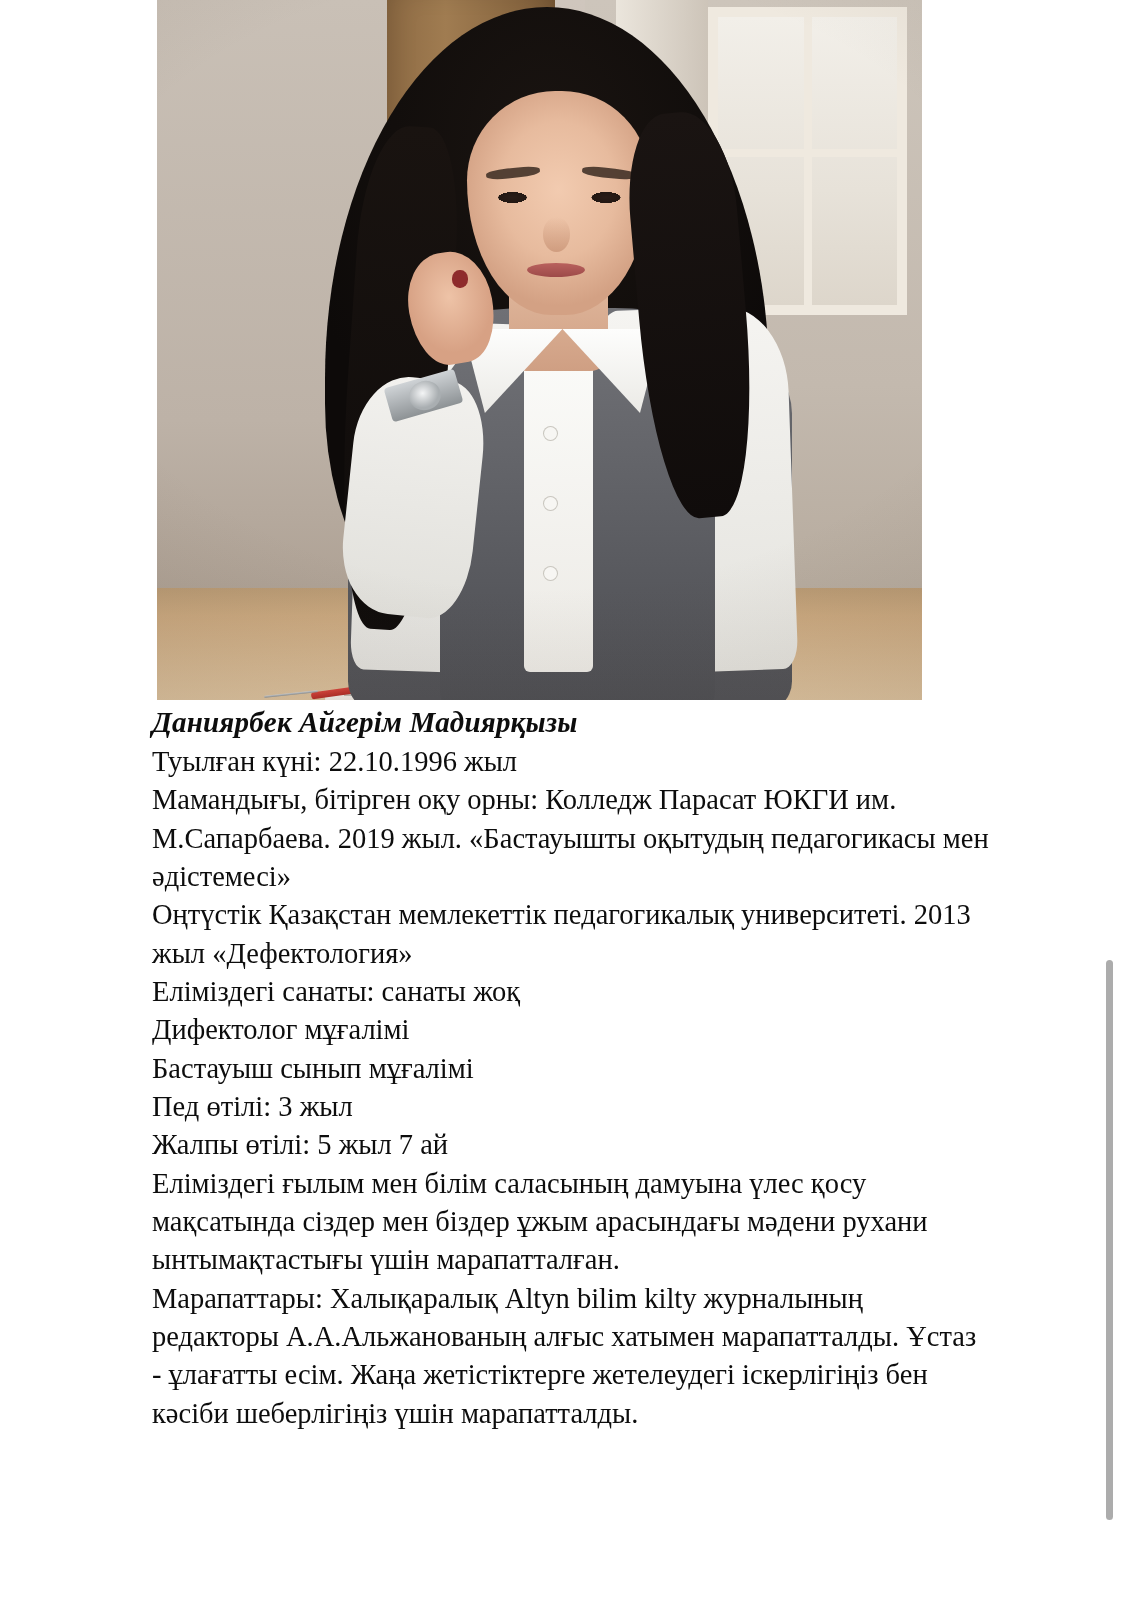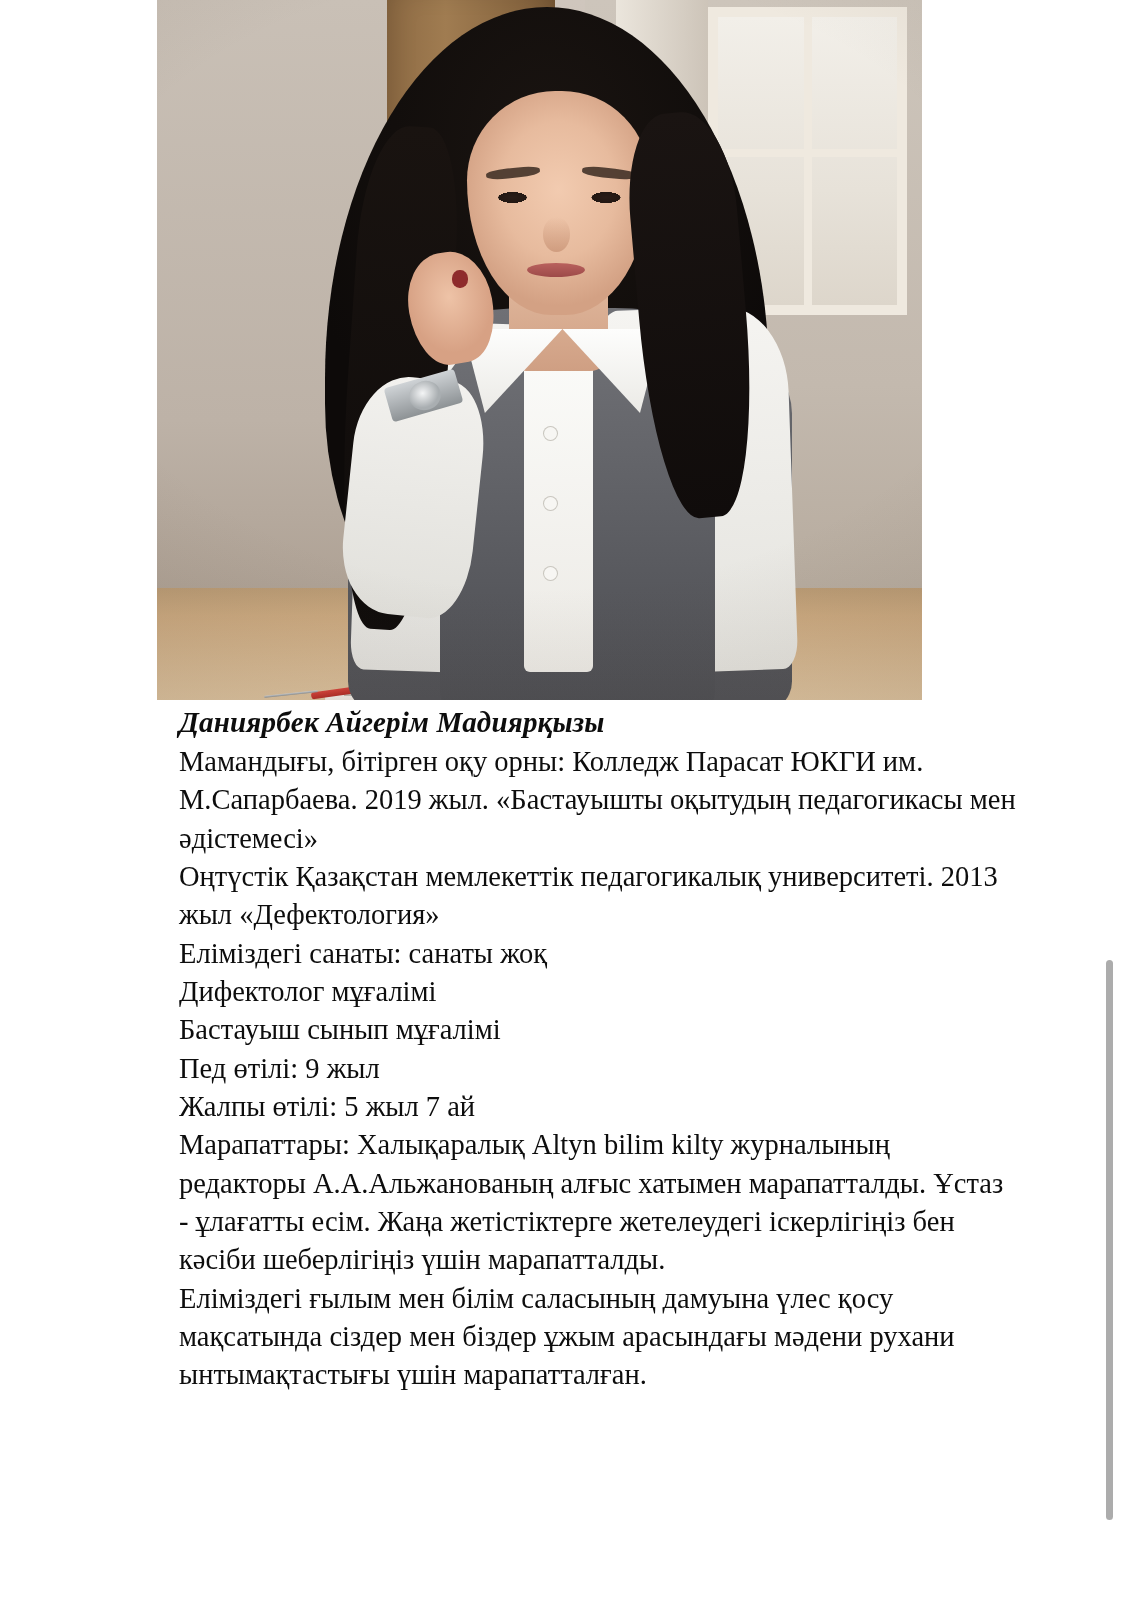--- a/index.html
+++ b/index.html
@@ -272,21 +272,20 @@
     position: absolute; inset: 0;
     background: radial-gradient(110% 80% at 50% 40%, rgba(255,255,255,0) 55%, rgba(90,75,60,.18) 100%);
   }
 
   
   .text-block {
     position: absolute;
     left: 152px;
     top: 700px;
     width: 840px;
-    margin-left: 27px;
   }
   .name {
     font-weight: bold;
     font-style: italic;
     font-size: 29px;
     line-height: 1.28;
     margin: 4px 0 2px 0;
     letter-spacing: .2px;
   }
   .line {
@@ -368,28 +367,29 @@
         <div class="hand"></div>
         <div class="nail"></div>
       </div>
 
       <div class="photo-vignette"></div>
     </div>
   </div>
 
   <div class="text-block">
     <div class="name">Даниярбек Айгерім Мадиярқызы</div>
+    <p class="line">Туылған күні: 22.10.1996 жыл</p>
     <p class="line">Мамандығы, бітірген оқу орны: Колледж Парасат ЮКГИ им. М.Сапарбаева. 2019 жыл. «Бастауышты оқытудың педагогикасы мен әдістемесі»</p>
     <p class="line">Оңтүстік Қазақстан мемлекеттік педагогикалық университеті. 2013 жыл «Дефектология»</p>
     <p class="line">Еліміздегі санаты: санаты жоқ</p>
     <p class="line">Дифектолог мұғалімі</p>
     <p class="line">Бастауыш сынып мұғалімі</p>
-    <p class="line">Пед өтілі: 9 жыл</p>
+    <p class="line">Пед өтілі: 3 жыл</p>
     <p class="line">Жалпы өтілі: 5 жыл 7 ай</p>
+    <p class="line">Еліміздегі ғылым мен білім саласының дамуына үлес қосу мақсатында сіздер мен біздер ұжым арасындағы мәдени рухани ынтымақтастығы үшін марапатталған.</p>
     <p class="line">Марапаттары: Халықаралық Altyn bilim kilty журналының редакторы А.А.Альжанованың алғыс хатымен марапатталды. Ұстаз - ұлағатты есім. Жаңа жетістіктерге жетелеудегі іскерлігіңіз бен кәсіби шеберлігіңіз үшін марапатталды.</p>
-    <p class="line">Еліміздегі ғылым мен білім саласының дамуына үлес қосу мақсатында сіздер мен біздер ұжым арасындағы мәдени рухани ынтымақтастығы үшін марапатталған.</p>
   </div>
 
   <div class="scrollbar-track">
     <div class="scrollbar-thumb"></div>
   </div>
 
 </div>
 
 </body></html>

